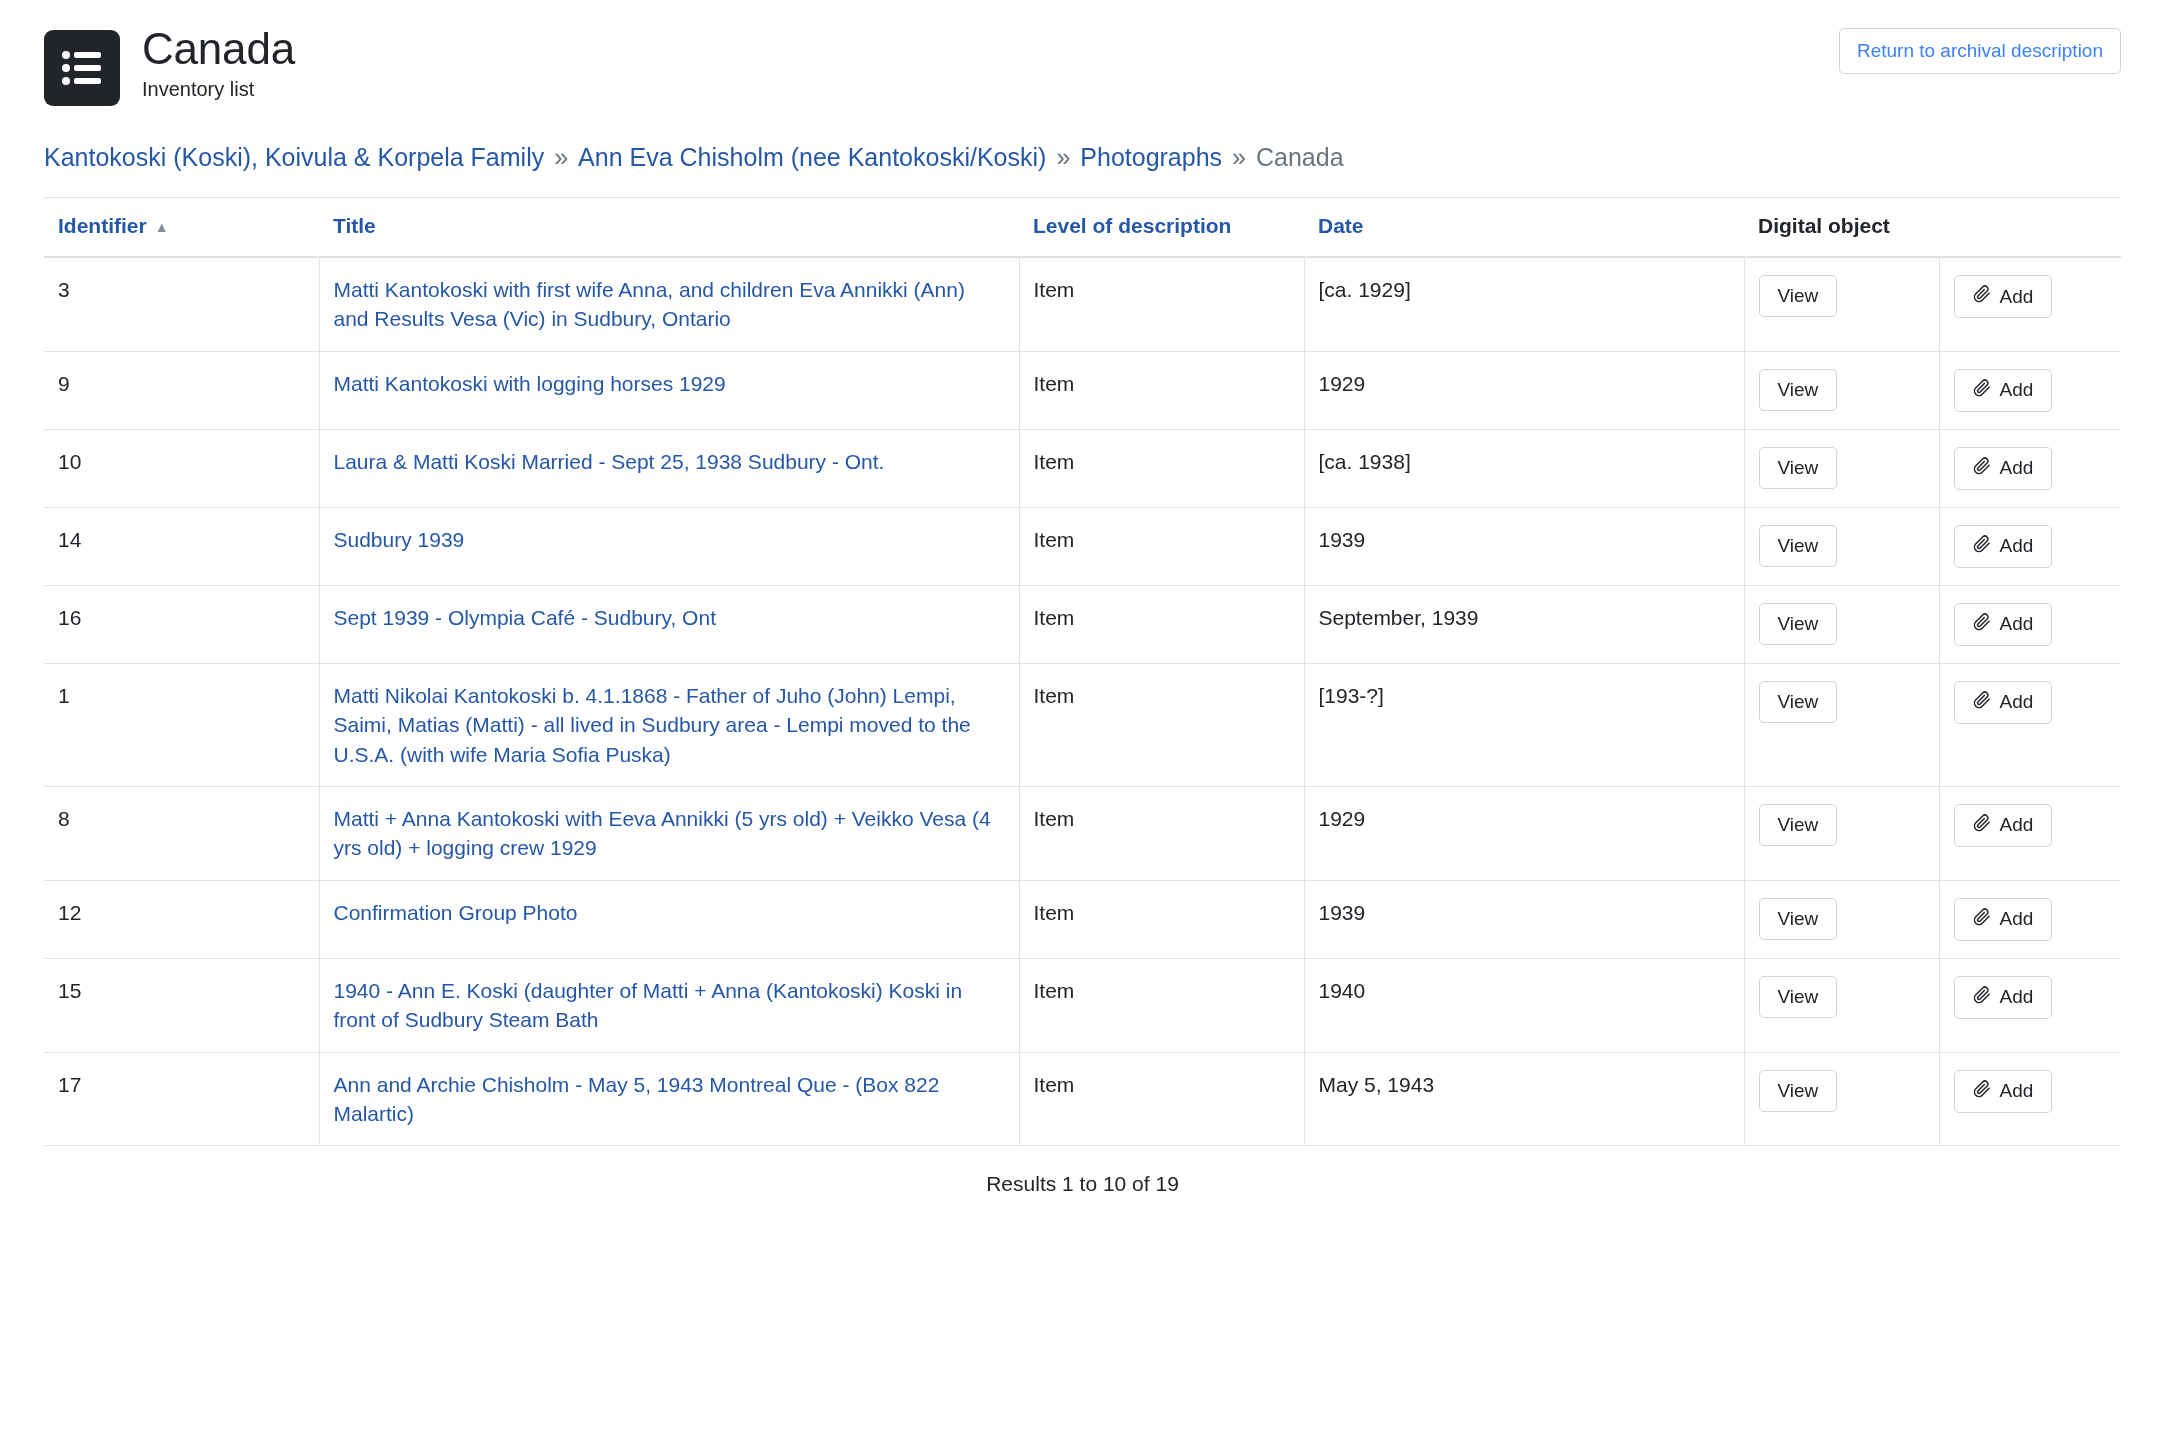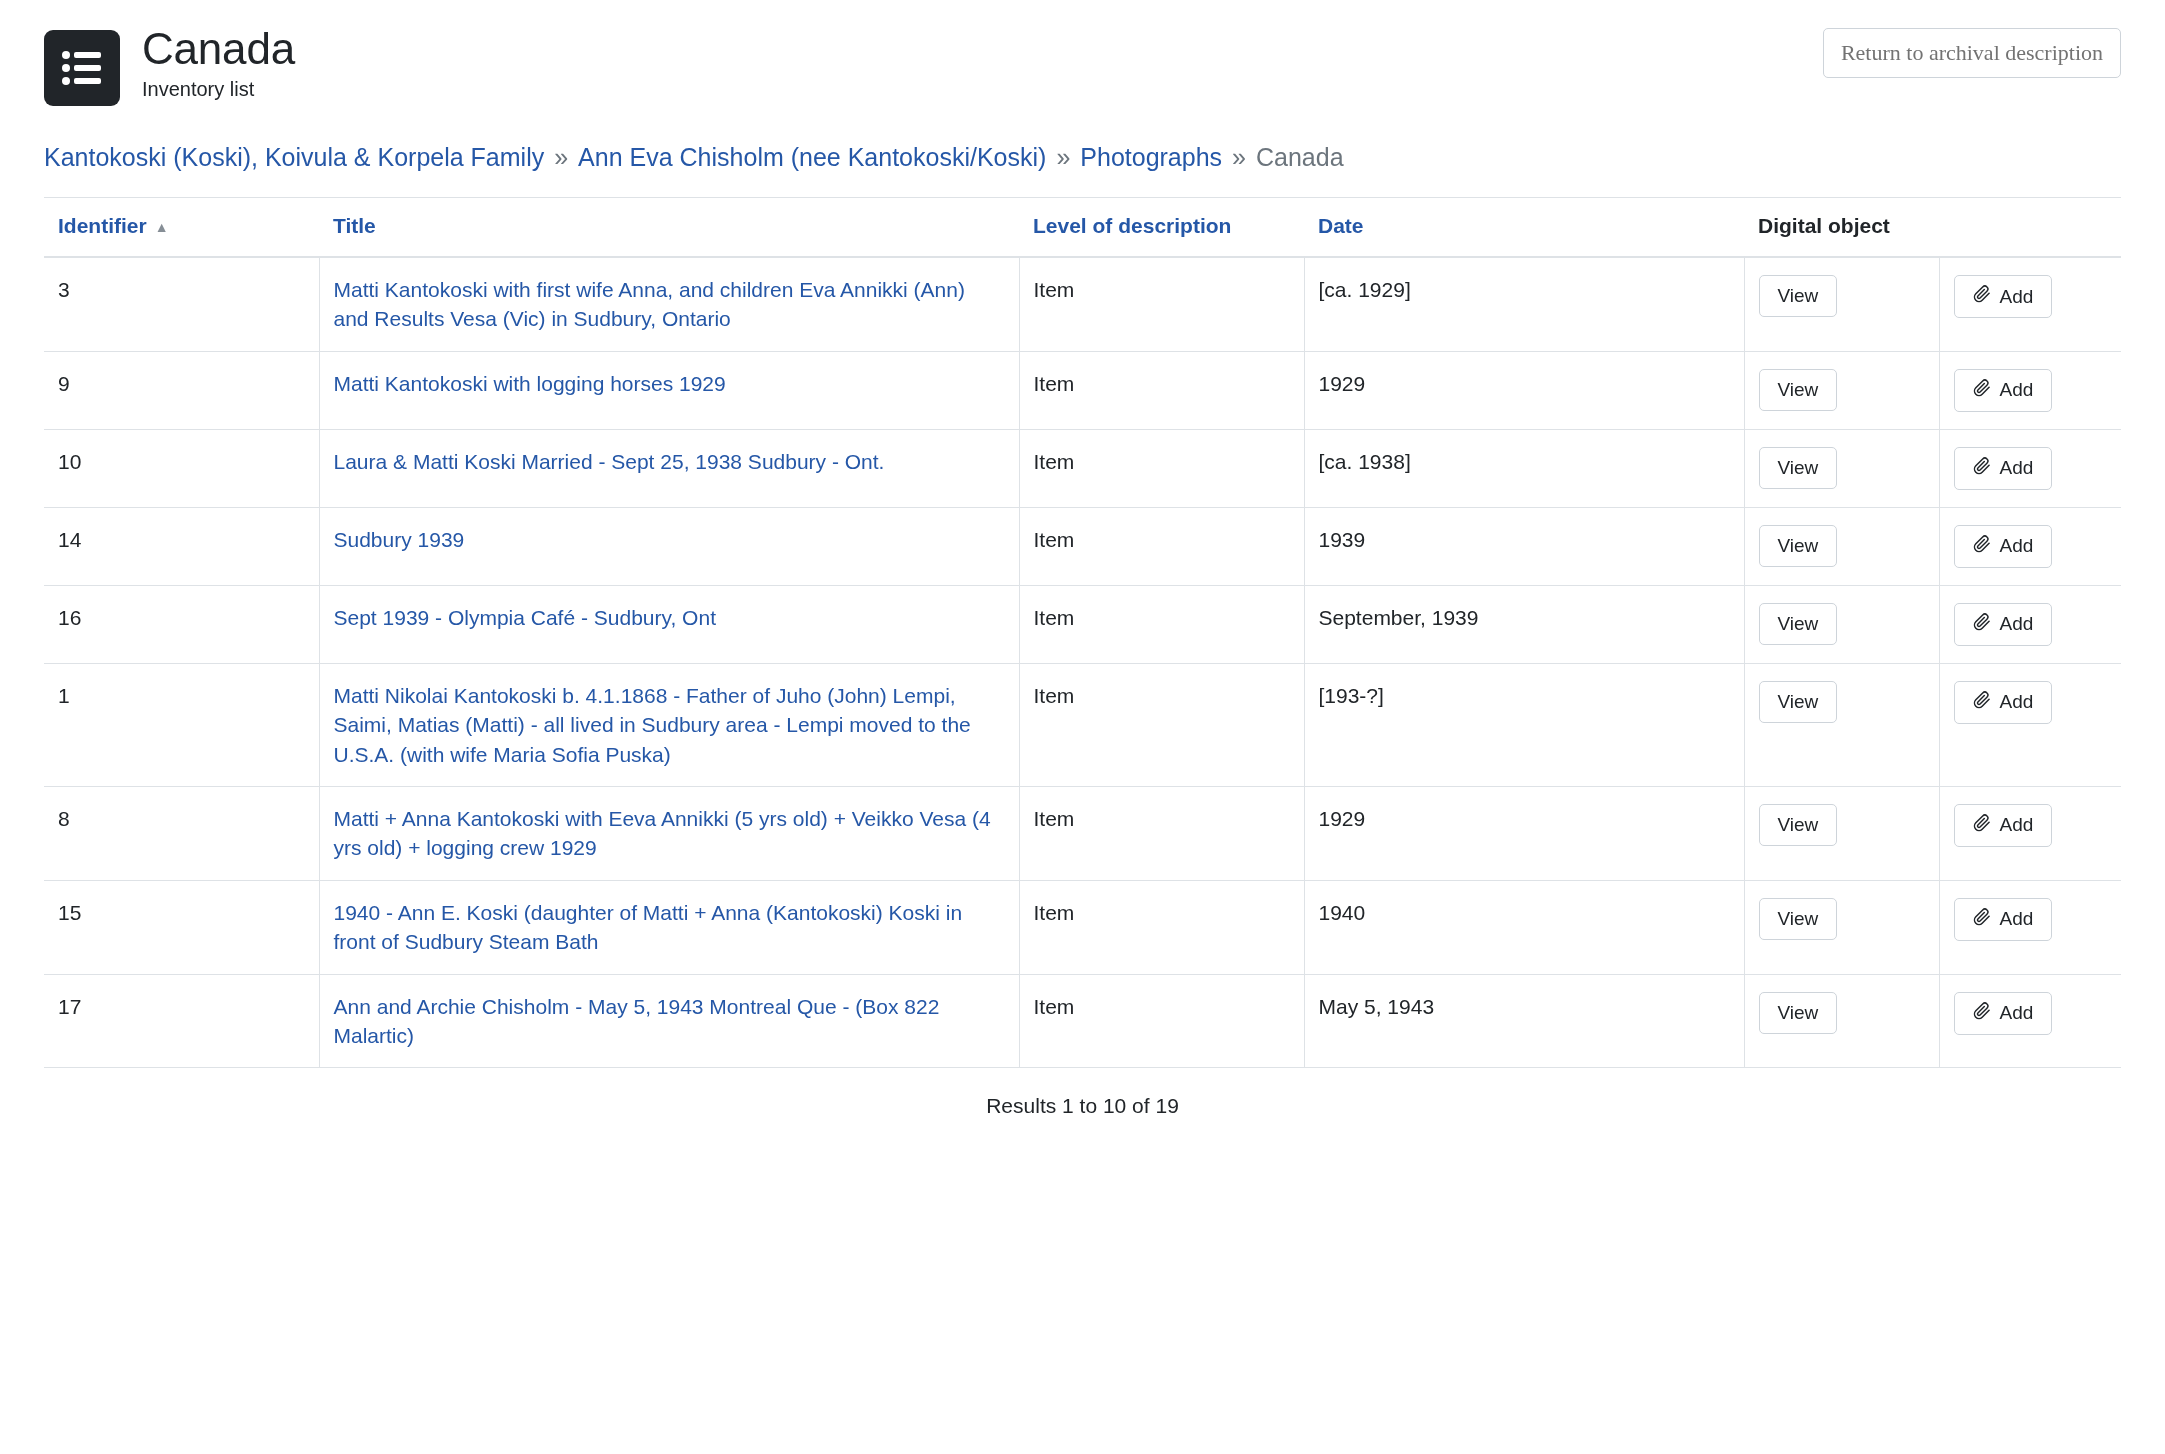--- a/index.html
+++ b/index.html
@@ -51,26 +51,26 @@
     letter-spacing: -0.2px;
   }
   .title-text .subtitle {
     font-size: 20px;
     color: #212529;
     margin: 0;
   }
   .return-btn {
     border: 1px solid #ced4da;
     background: #ffffff;
-    color: #737373;
-    font-size: 22px;
+    color: #3b82f6;
+    font-size: 19px;
     padding: 11px 17px;
     border-radius: 5px;
     cursor: pointer;
-    font-family: Liberation Serif, serif;
+    font-family: Liberation Sans, sans-serif;
     white-space: nowrap;
     margin-top: 2px;
   }
   
   .breadcrumb {
     margin: 34px 0 22px 0;
     font-size: 25px;
     line-height: 1.4;
   }
   .breadcrumb a {
@@ -359,20 +359,39 @@
             <span class="clip-icon">
               <svg width="18" height="18" viewBox="0 0 24 24" fill="none" stroke="#212529" stroke-width="2" stroke-linecap="round" stroke-linejoin="round">
                   <path d="M21.44 11.05l-9.19 9.19a6 6 0 0 1-8.49-8.49l9.19-9.19a4 4 0 0 1 5.66 5.66l-9.2 9.19a2 2 0 0 1-2.83-2.83l8.49-8.48"></path>
                 </svg>
             </span>
             <span>Add</span>
           </button>
         </td>
       </tr>
 
+      <tr>
+        <td class="cell-id">12</td>
+        <td class="cell-title"><a href="#">Confirmation Group Photo</a></td>
+        <td class="cell-level">Item</td>
+        <td class="cell-date">1939</td>
+        <td class="cell-btn">
+          <button class="btn-sm">View</button>
+        </td>
+        <td class="cell-btn">
+          <button class="btn-sm">
+            <span class="clip-icon">
+              <svg width="18" height="18" viewBox="0 0 24 24" fill="none" stroke="#212529" stroke-width="2" stroke-linecap="round" stroke-linejoin="round">
+                  <path d="M21.44 11.05l-9.19 9.19a6 6 0 0 1-8.49-8.49l9.19-9.19a4 4 0 0 1 5.66 5.66l-9.2 9.19a2 2 0 0 1-2.83-2.83l8.49-8.48"></path>
+                </svg>
+            </span>
+            <span>Add</span>
+          </button>
+        </td>
+      </tr>
 
       <tr>
         <td class="cell-id">15</td>
         <td class="cell-title"><a href="#">1940 - Ann E. Koski (daughter of Matti + Anna (Kantokoski) Koski in front of Sudbury Steam Bath</a></td>
         <td class="cell-level">Item</td>
         <td class="cell-date">1940</td>
         <td class="cell-btn">
           <button class="btn-sm">View</button>
         </td>
         <td class="cell-btn">

